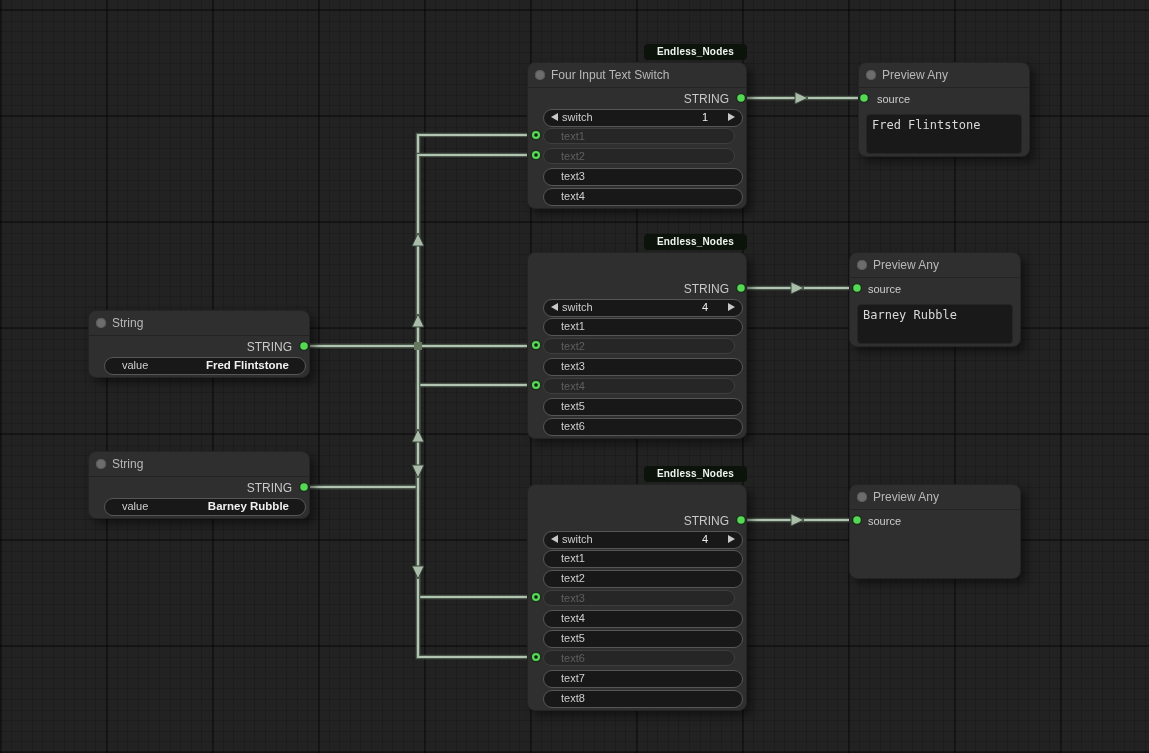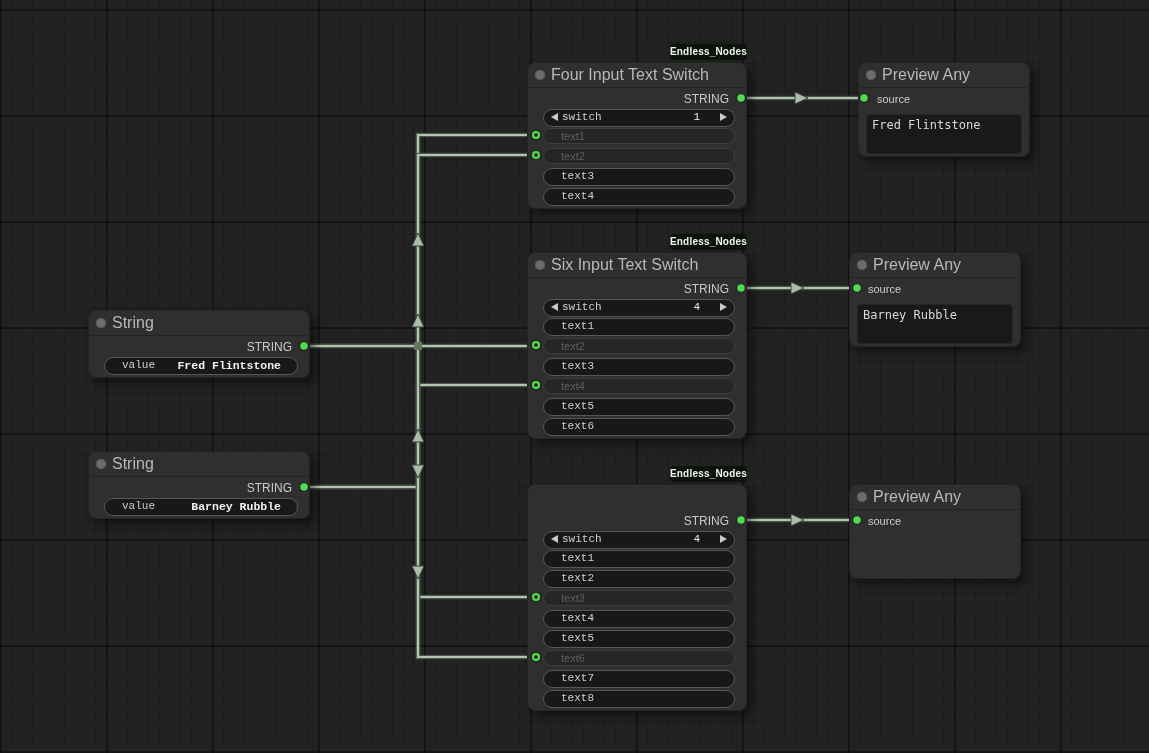--- a/index.html
+++ b/index.html
@@ -28,39 +28,39 @@
   }
   .node-title{
     position:absolute;left:0;top:0;right:0;height:24px;line-height:24px;
     border-bottom:1px solid rgba(0,0,0,.25);border-radius:8px 8px 0 0;
   }
   .title-dot{
     position:absolute;left:7px;top:7px;width:10px;height:10px;border-radius:50%;
     background:#6d6d6d;box-shadow:inset 0 0 0 1px #5a5a5a;
   }
   .title-label{
-    position:absolute;left:23px;top:0;font-size:16px;color:#b8b8b8;white-space:nowrap;
+    position:absolute;left:23px;top:0;font-size:12px;color:#b8b8b8;white-space:nowrap;
   }
   .badge{
     position:absolute;top:-19px;right:-1px;height:16px;line-height:16px;
-    padding:0 0;border-radius:4px;background:#0b130b;color:#eef4ee;
+    padding:0 13px;border-radius:4px;background:#0b130b;color:#eef4ee;
     font-size:10px;font-weight:bold;letter-spacing:.2px;white-space:nowrap;
   }
   .out-row{
     position:absolute;left:15px;right:17px;top:28px;height:16px;line-height:16px;
     text-align:right;font-size:12px;color:#c9c9c9;
   }
   .in-row{
     position:absolute;left:18px;right:10px;top:28px;height:16px;line-height:16px;
     text-align:left;font-size:11px;color:#cdcdcd;
   }
   .widget{
-    position:absolute;left:15px;right:11px;height:18px;line-height:15px;
+    position:absolute;left:15px;right:3px;height:18px;line-height:15px;
     border-radius:9px;background:#181818;border:1px solid #565656;box-sizing:border-box;
-    font-size:11px;color:#cfcfcf;font-family:Liberation Mono, monospace;
+    font-size:11px;color:#cfcfcf;
   }
   .w-label{position:absolute;left:17px;top:0;white-space:nowrap;}
   .combo .w-label{left:18px;}
   .w-value{position:absolute;right:34px;top:0;color:#ececec;}
   .w-value-wide{position:absolute;right:16px;top:0;color:#f0f0f0;font-weight:bold;font-size:11.5px;}
   .tri-left,.tri-right{position:absolute;top:3px;width:0;height:0;border-top:4.5px solid transparent;border-bottom:4.5px solid transparent;}
   .tri-left{left:7px;border-right:7px solid #c8c8c8;}
   .tri-right{right:7px;border-left:7px solid #c8c8c8;}
   .row-connected{
     position:absolute;left:15px;right:11px;height:16px;line-height:15px;
@@ -174,24 +174,20 @@
     <div class="widget" style="top:105px">
       <span class="w-label">text3</span>
       </div>
     <div class="widget" style="top:125px">
       <span class="w-label">text4</span>
       </div>
   </div>
 
   <div class="node" style="left:527px;top:252px;width:220px;height:187px">
     <div class="badge">Endless_Nodes</div>
-    <div class="node-title">
-      <span class="title-dot"></span>
-      <span class="title-label">Six Input Text Switch</span>
-    </div>
     <div class="out-row">STRING</div>
     <div class="widget combo" style="top:46px">
       <span class="tri-left"></span>
       <span class="w-label">switch</span>
       <span class="w-value">4</span>
       <span class="tri-right"></span>
     </div>
     <div class="widget" style="top:65px">
       <span class="w-label">text1</span>
       </div>

